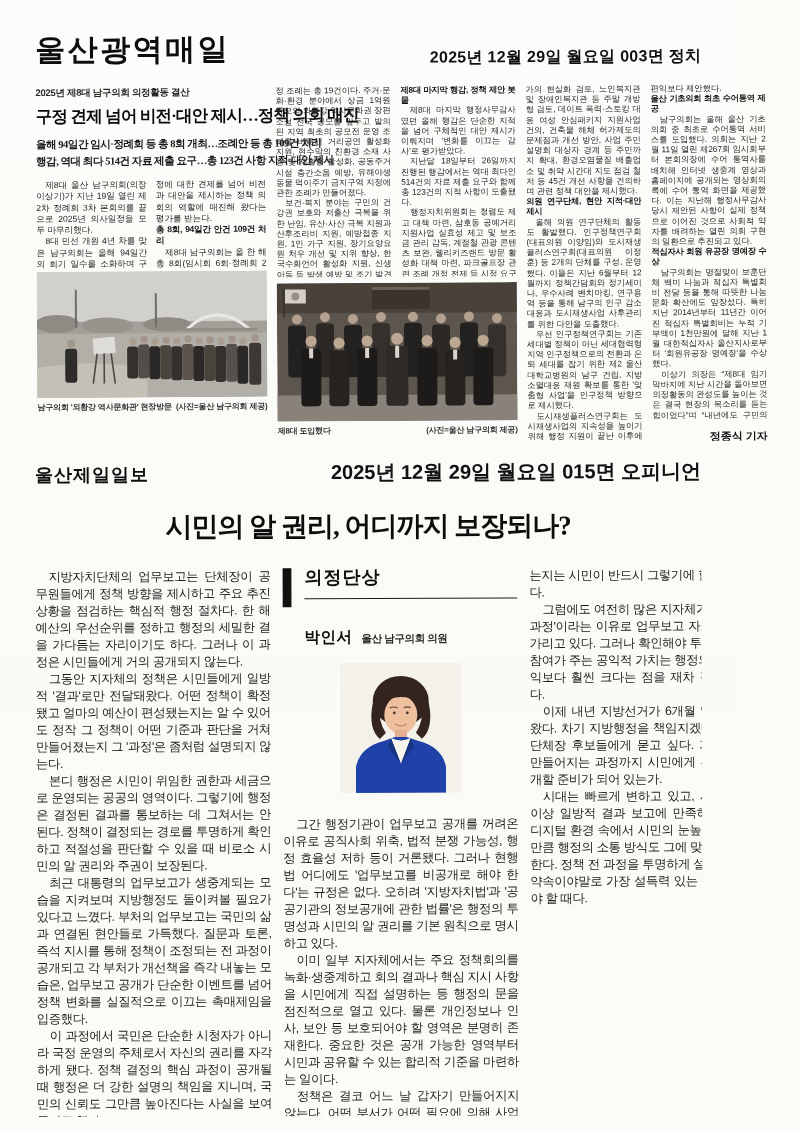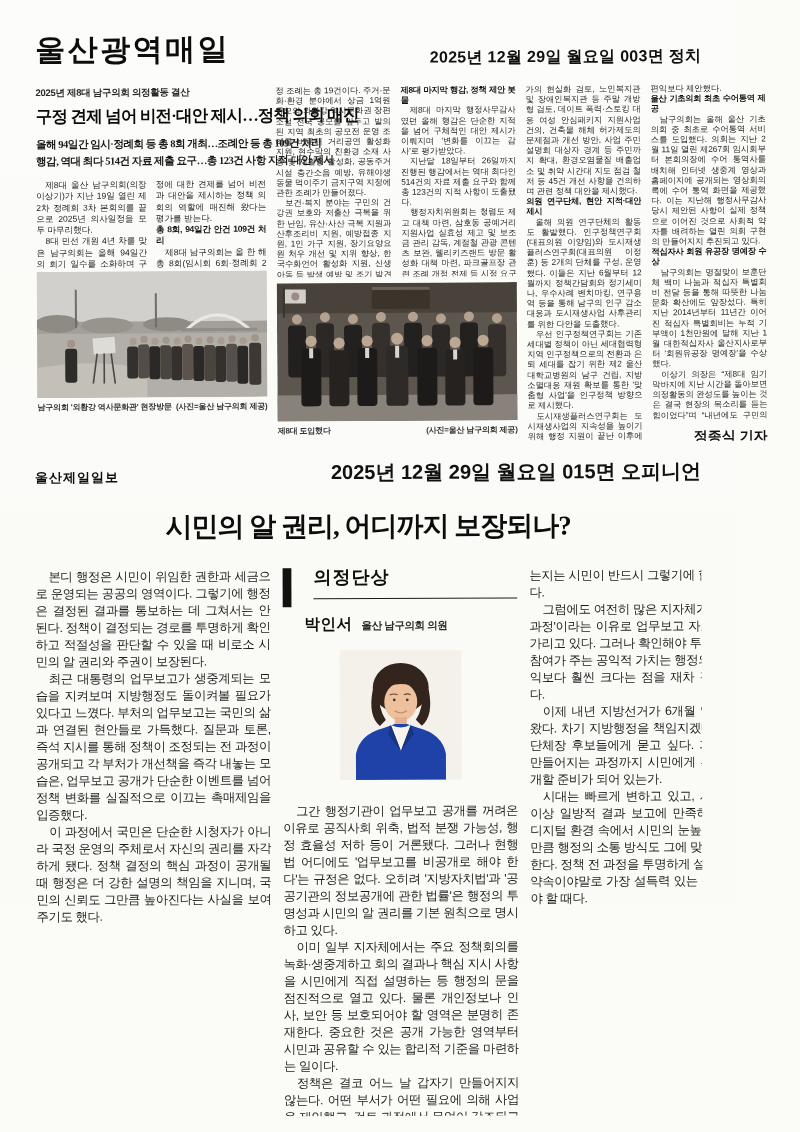--- a/index.html
+++ b/index.html
@@ -36,38 +36,38 @@
   .ta-right{display:flex;gap:10px;flex:1;}
   .ncol{width:115px;flex:none;font-size:8.3px;line-height:10.2px;text-align:justify;
         overflow:hidden;color:#242322;}
   .tall{height:358px;}
   .grp{width:240px;flex:none;display:flex;flex-direction:column;}
   .grp-cols{display:flex;gap:10px;height:192px;overflow:hidden;}
   .grp-cols .ncol{height:192px;}
   .photo2wrap{margin-top:6px;}
   .colD{display:flex;flex-direction:column;}
   .colD .txt{flex:1;overflow:hidden;}
-  .byline1{text-align:right;font-weight:700;font-size:14px;margin-top:12px;color:#111;}
+  .byline1{text-align:right;font-weight:700;font-size:11px;margin-top:12px;color:#111;}
 
   
   .p2{margin-top:16px;transform:rotate(-0.18deg);transform-origin:50% 0;}
   .p2-head{display:flex;justify-content:space-between;align-items:flex-end;}
-  .masthead2{font-size:13px;font-weight:800;letter-spacing:1px;color:#0f0e0d;}
+  .masthead2{font-size:18px;font-weight:800;letter-spacing:1px;color:#0f0e0d;}
   .dateline2{font-size:20px;font-weight:700;color:#111;}
   .hl2{font-family:"Liberation Serif","DejaVu Serif",serif;font-size:27px;font-weight:600;
        letter-spacing:-1px;text-align:center;margin:22px 0 24px;color:#0d0c0b;}
   .op{display:flex;gap:12px;height:548px;overflow:hidden;}
   .ocol{width:235px;flex:none;font-size:12.4px;line-height:17px;letter-spacing:-.4px;
         text-align:justify;overflow:hidden;color:#1c1b1a;}
   .ocol p{margin:0;text-indent:13px;}
-  .dj{display:flex;align-items:flex-start;gap:22px;}
+  .dj{display:flex;align-items:flex-start;gap:13px;}
   .dj-bar{width:9px;height:42px;background:#121110;flex:none;margin-top:-3px;}
   .dj-right{flex:1;border-bottom:1.5px solid #1c1b1a;padding:1px 0 12px;}
   .dj-title{font-size:18px;font-weight:800;letter-spacing:1px;color:#0f0e0d;}
-  .oby{margin:8px 0 0 22px;}
+  .oby{margin:21px 0 0 22px;}
   .oby .author{font-size:15.5px;font-weight:800;letter-spacing:.5px;color:#0f0e0d;}
   .oby .atitle{font-size:10.5px;font-weight:600;color:#2b2a29;margin-left:6px;}
   .pphoto{width:122px;margin:16px auto 18px;}
 </style>
 </head>
 <body>
 
 <div class="page">
 
   <section class="paper p1">
@@ -223,40 +223,42 @@
           <p class="nsub">의원 연구단체, 현안 지적·대안 제시</p>
           <p>올해 의원 연구단체의 활동도 활발했다. 인구정책연구회(대표의원 이양임)와 도시재생플러스연구회(대표의원 이정훈) 등 2개의 단체를 구성, 운영했다. 이들은 지난 6월부터 12월까지 정책간담회와 정기세미나, 우수사례 벤치마킹, 연구용역 등을 통해 남구의 인구 감소 대응과 도시재생사업 사후관리를 위한 다안을 도출했다.</p>
           <p>우선 인구정책연구회는 기존 세대별 정책이 아닌 세대협력형 지역 인구정책으로의 전환과 은퇴 세대를 잡기 위한 제2 울산대학교병원의 남구 건립, 지방소멸대응 재원 확보를 통한 '맞춤형 사업'을 인구정책 방향으로 제시했다.</p>
           <p>도시재생플러스연구회는 도시재생사업의 지속성을 높이기 위해 행정 지원이 끝난 이후에도 거점시설의 목적과 수요에 부합하는 복합적 관리 모델과 주민 주도형 자립 기반 구축 지원사업을 추</p>
         </div>
 
         <div class="ncol tall colD">
           <div class="txt">
             <p class="cont">편익보다 제안했다.</p>
             <p class="nsub">울산 기초의회 최초 수어통역 제공</p>
-            <p>남구의회는 올해 울산 기초의회 중 최초로 수어통역 서비스를 도입했다. 의회는 지난 2월 11일 열린 제267회 임시회부터 본회의장에 수어 통역사를 배치해 인터넷 생중계 영상과 홈페이지에 공개되는 영상회의록에 수어 통역 화면을 제공했다. 이는 지난해 행정사무감사 당시 제안된 사항이 실제 정책으로 이어진 것으로 사회적 약자를 배려하는 열린 의회 구현의 만들어지지 추진되고 있다.</p>
+            <p>남구의회는 올해 울산 기초의회 중 최초로 수어통역 서비스를 도입했다. 의회는 지난 2월 11일 열린 제267회 임시회부터 본회의장에 수어 통역사를 배치해 인터넷 생중계 영상과 홈페이지에 공개되는 영상회의록에 수어 통역 화면을 제공했다. 이는 지난해 행정사무감사 당시 제안된 사항이 실제 정책으로 이어진 것으로 사회적 약자를 배려하는 열린 의회 구현의 일환으로 추진되고 있다.</p>
             <p class="nsub">적십자사 회원 유공장 명예장 수상</p>
             <p>남구의회는 명절맞이 보훈단체 백미 나눔과 적십자 특별회비 전달 등을 통해 따뜻한 나눔문화 확산에도 앞장섰다. 특히 지난 2014년부터 11년간 이어진 적십자 특별회비는 누적 기부액이 1천만원에 달해 지난 1월 대한적십자사 울산지사로부터 '회원유공장 명예장'을 수상했다.</p>
             <p>이상기 의장은 “제8대 임기 막바지에 지난 시간을 돌아보면 의정활동의 완성도를 높이는 것은 결국 현장의 목소리를 듣는 힘이었다”며 “내년에도 구민의 목소리를 경청하는 것을 최우선 가치로 두고 유종지미(有終之美)를 거둘 수 있도록 최선을 다하겠다”고 말했다.</p>
           </div>
           <div class="byline1">정종식 기자</div>
         </div>
       </div>
     </div>
   </section>
 
   <section class="paper p2">
     <div class="p2-head">
       <div class="masthead2">울산제일일보</div>
       <div class="dateline2">2025년 12월 29일 월요일 015면 오피니언</div>
     </div>
     <h2 class="hl2">시민의 알 권리, 어디까지 보장되나?</h2>
 
     <div class="op">
       <div class="ocol">
+        <p>지방자치단체의 업무보고는 단체장이 공무원들에게 정책 방향을 제시하고 주요 추진 상황을 점검하는 핵심적 행정 절차다. 한 해 예산의 우선순위를 정하고 행정의 세밀한 결을 가다듬는 자리이기도 하다. 그러나 이 과정은 시민들에게 거의 공개되지 않는다.</p>
+        <p>그동안 지자체의 정책은 시민들에게 일방적 '결과'로만 전달돼왔다. 어떤 정책이 확정됐고 얼마의 예산이 편성됐는지는 알 수 있어도 정작 그 정책이 어떤 기준과 판단을 거쳐 만들어졌는지 그 '과정'은 좀처럼 설명되지 않는다.</p>
         <p>본디 행정은 시민이 위임한 권한과 세금으로 운영되는 공공의 영역이다. 그렇기에 행정은 결정된 결과를 통보하는 데 그쳐서는 안 된다. 정책이 결정되는 경로를 투명하게 확인하고 적절성을 판단할 수 있을 때 비로소 시민의 알 권리와 주권이 보장된다.</p>
         <p>최근 대통령의 업무보고가 생중계되는 모습을 지켜보며 지방행정도 돌이켜볼 필요가 있다고 느꼈다. 부처의 업무보고는 국민의 삶과 연결된 현안들로 가득했다. 질문과 토론, 즉석 지시를 통해 정책이 조정되는 전 과정이 공개되고 각 부처가 개선책을 즉각 내놓는 모습은, 업무보고 공개가 단순한 이벤트를 넘어 정책 변화를 실질적으로 이끄는 촉매제임을 입증했다.</p>
         <p>이 과정에서 국민은 단순한 시청자가 아니라 국정 운영의 주체로서 자신의 권리를 자각하게 됐다. 정책 결정의 핵심 과정이 공개될 때 행정은 더 강한 설명의 책임을 지니며, 국민의 신뢰도 그만큼 높아진다는 사실을 보여주기도 했다.</p>
       </div>
 
       <div class="ocol">
         <div class="dj">
           <div class="dj-bar"></div>
           <div class="dj-right">
             <div class="dj-title">의정단상</div>

